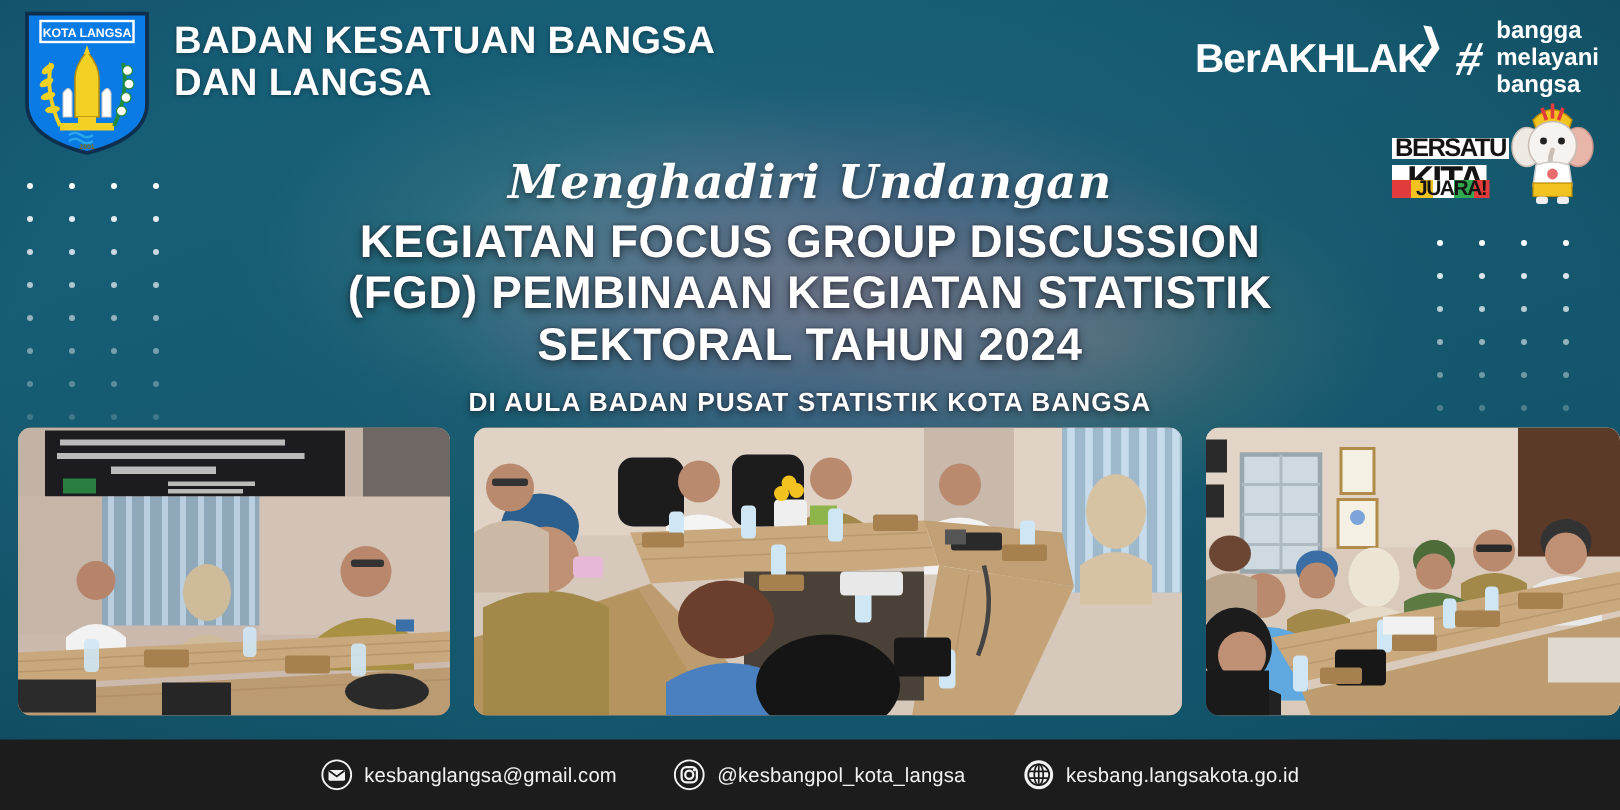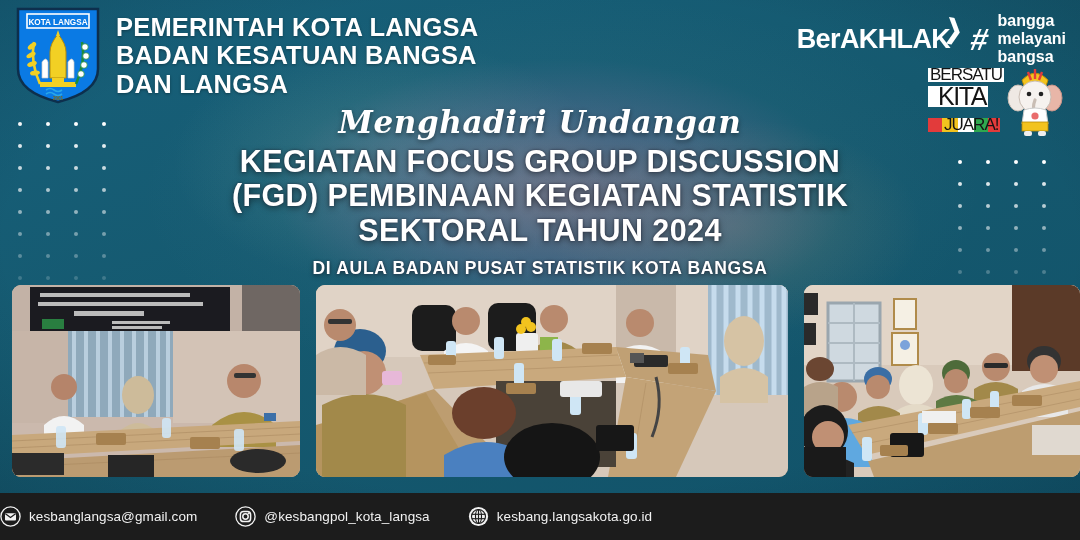--- a/index.html
+++ b/index.html
@@ -60,22 +60,22 @@
 
   
   #ponrow { position:absolute; right:12px; top:58px; display:flex; align-items:flex-end; gap:6px; }
   .pon-logo { width:74px; height:80px; position:relative; }
   .pon-cap { position:absolute; left:0; right:0; bottom:0; text-align:center; }
   .pon-cap .p1 { color:#fff; font-size:10px; font-weight:bold; letter-spacing:.3px; line-height:1;}
   .pon-cap .p2 { color:#fff; font-size:5px; font-weight:bold; letter-spacing:.2px; line-height:1.25; }
   .bersatu { width:70px; height:76px; position:relative; }
   .bersatu .bk {
     position:absolute; left:2px; font-family:"Liberation Sans", sans-serif;
-    font-weight:normal; color:#141414; line-height:.84;
-    background:#ffffff; padding:0 2px;
+    font-weight:bold; color:#141414; line-height:.84;
+    background:#ffffff; padding:0 2px;margin-top:24px;
   }
   .mascot { width:66px; height:80px; position:relative; }
 
   
   #titles { position:absolute; left:0; right:0; top:104px; text-align:center; }
   .script {
     font-family:"DejaVu Serif", serif; font-style:italic; font-weight:bold;
     color:#ffffff; font-size:31px; letter-spacing:.6px;
     text-shadow:0 2px 5px rgba(0,0,0,.45);
   }
@@ -91,21 +91,21 @@
 
   
   #photos { position:absolute; left:12px; top:285px; display:flex; gap:16px; }
   .photo { border-radius:9px; overflow:hidden; position:relative; height:192px; background:#7d7166; }
   .ph1 { width:288px; } .ph2 { width:472px; } .ph3 { width:276px; }
   .photo svg { display:block; width:100%; height:100%; }
 
   
   #footer {
     position:absolute; left:0; right:0; bottom:0; height:47px;
-    background:#1c1c1c; display:flex; align-items:center; justify-content:flex-start; gap:13px;
+    background:#1c1c1c; display:flex; align-items:center; justify-content:center; gap:13px;
   }
   .fitem { display:flex; align-items:center; gap:8px; }
   .fitem span.txt { color:#f2f2f2; font-size:13.5px; letter-spacing:.1px; }
   .ficon { width:21px; height:21px; flex:0 0 auto; }
   .fgap { width:12px; }
 </style>
 </head>
 <body>
 
 <div id="banner">
@@ -214,21 +214,20 @@
 
         <g stroke="#2aa7e8" stroke-width="1.6" fill="none">
           <path d="M32 84 q4 -3 8 0 t8 0"></path>
           <path d="M32 88 q4 -3 8 0 t8 0"></path>
         </g>
         <text x="44" y="93.5" fill="#8a6a00" font-size="4.6" font-weight="bold" text-anchor="middle" font-family="Liberation Sans, sans-serif">2001</text>
       </svg>
     </div>
 
     <div class="org-lines">
-      <div>PEMERINTAH KOTA LANGSA</div>
       <div>BADAN KESATUAN BANGSA</div>
       <div>DAN LANGSA</div>
     </div>
   </div>
 
   <div id="berakhlak">
     <div class="ber-word">
       <span>BerAKHLAK</span>
       <span class="ber-tick">❯</span>
     </div>
@@ -239,21 +238,21 @@
       <div>bangsa</div>
     </div>
   </div>
 
   <div id="ponrow">
 
 
     <div class="bersatu">
       <div class="bk" style="top:6px;  font-size:17px; letter-spacing:-1px;">BERSATU</div>
       <div class="bk" style="top:24px; font-size:25px; letter-spacing:-1.4px;padding-left:10px;">KITA</div>
-      <div class="bk" style="top:56px; font-size:17px; letter-spacing:-1px;
+      <div class="bk" style="top:34px; font-size:14px; letter-spacing:-1px;
            background:linear-gradient(90deg,#e23b3b 0 20%,#f2c31e 20% 42%,#ffffff 42% 64%,#2fa84f 64% 84%,#e23b3b 84% 100%);
            color:#141414;padding-left:16px;">JUARA!</div>
     </div>
 
     <div class="mascot">
       <svg viewBox="0 0 66 80">
 
         <path d="M20 22 Q33 8 46 22 L44 28 L22 28 Z" fill="#f2c31e" stroke="#b88b06" stroke-width="1"></path>
         <path d="M26 14 L29 22 M33 11 L33 21 M40 14 L37 22" stroke="#e23b3b" stroke-width="2.4"></path>
 

